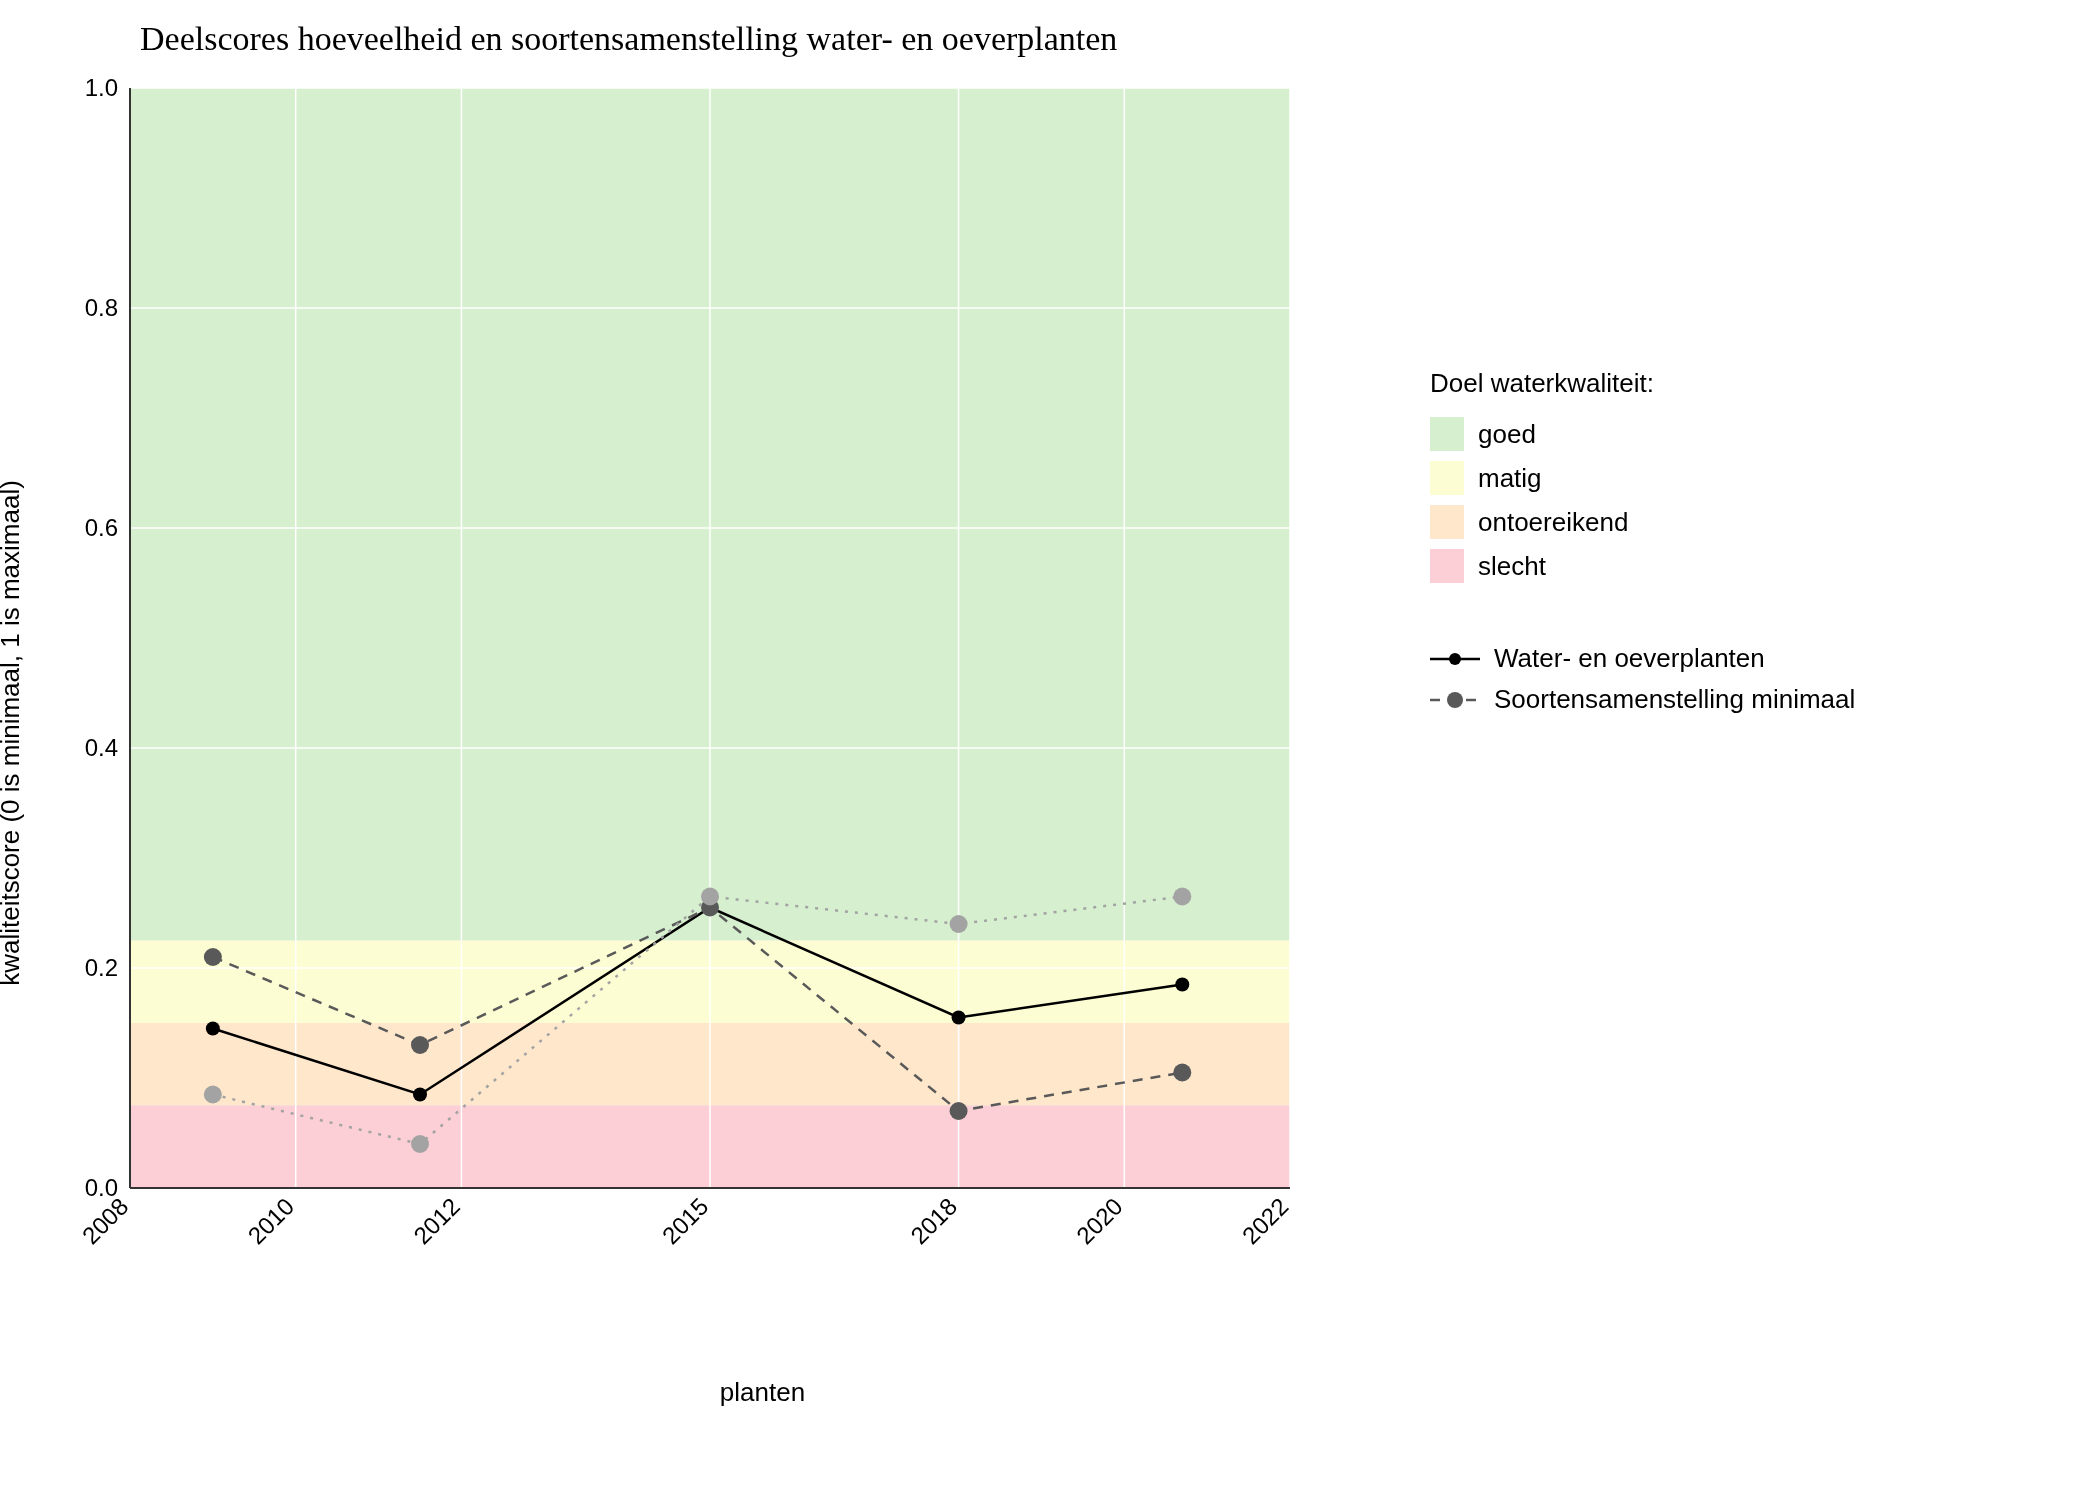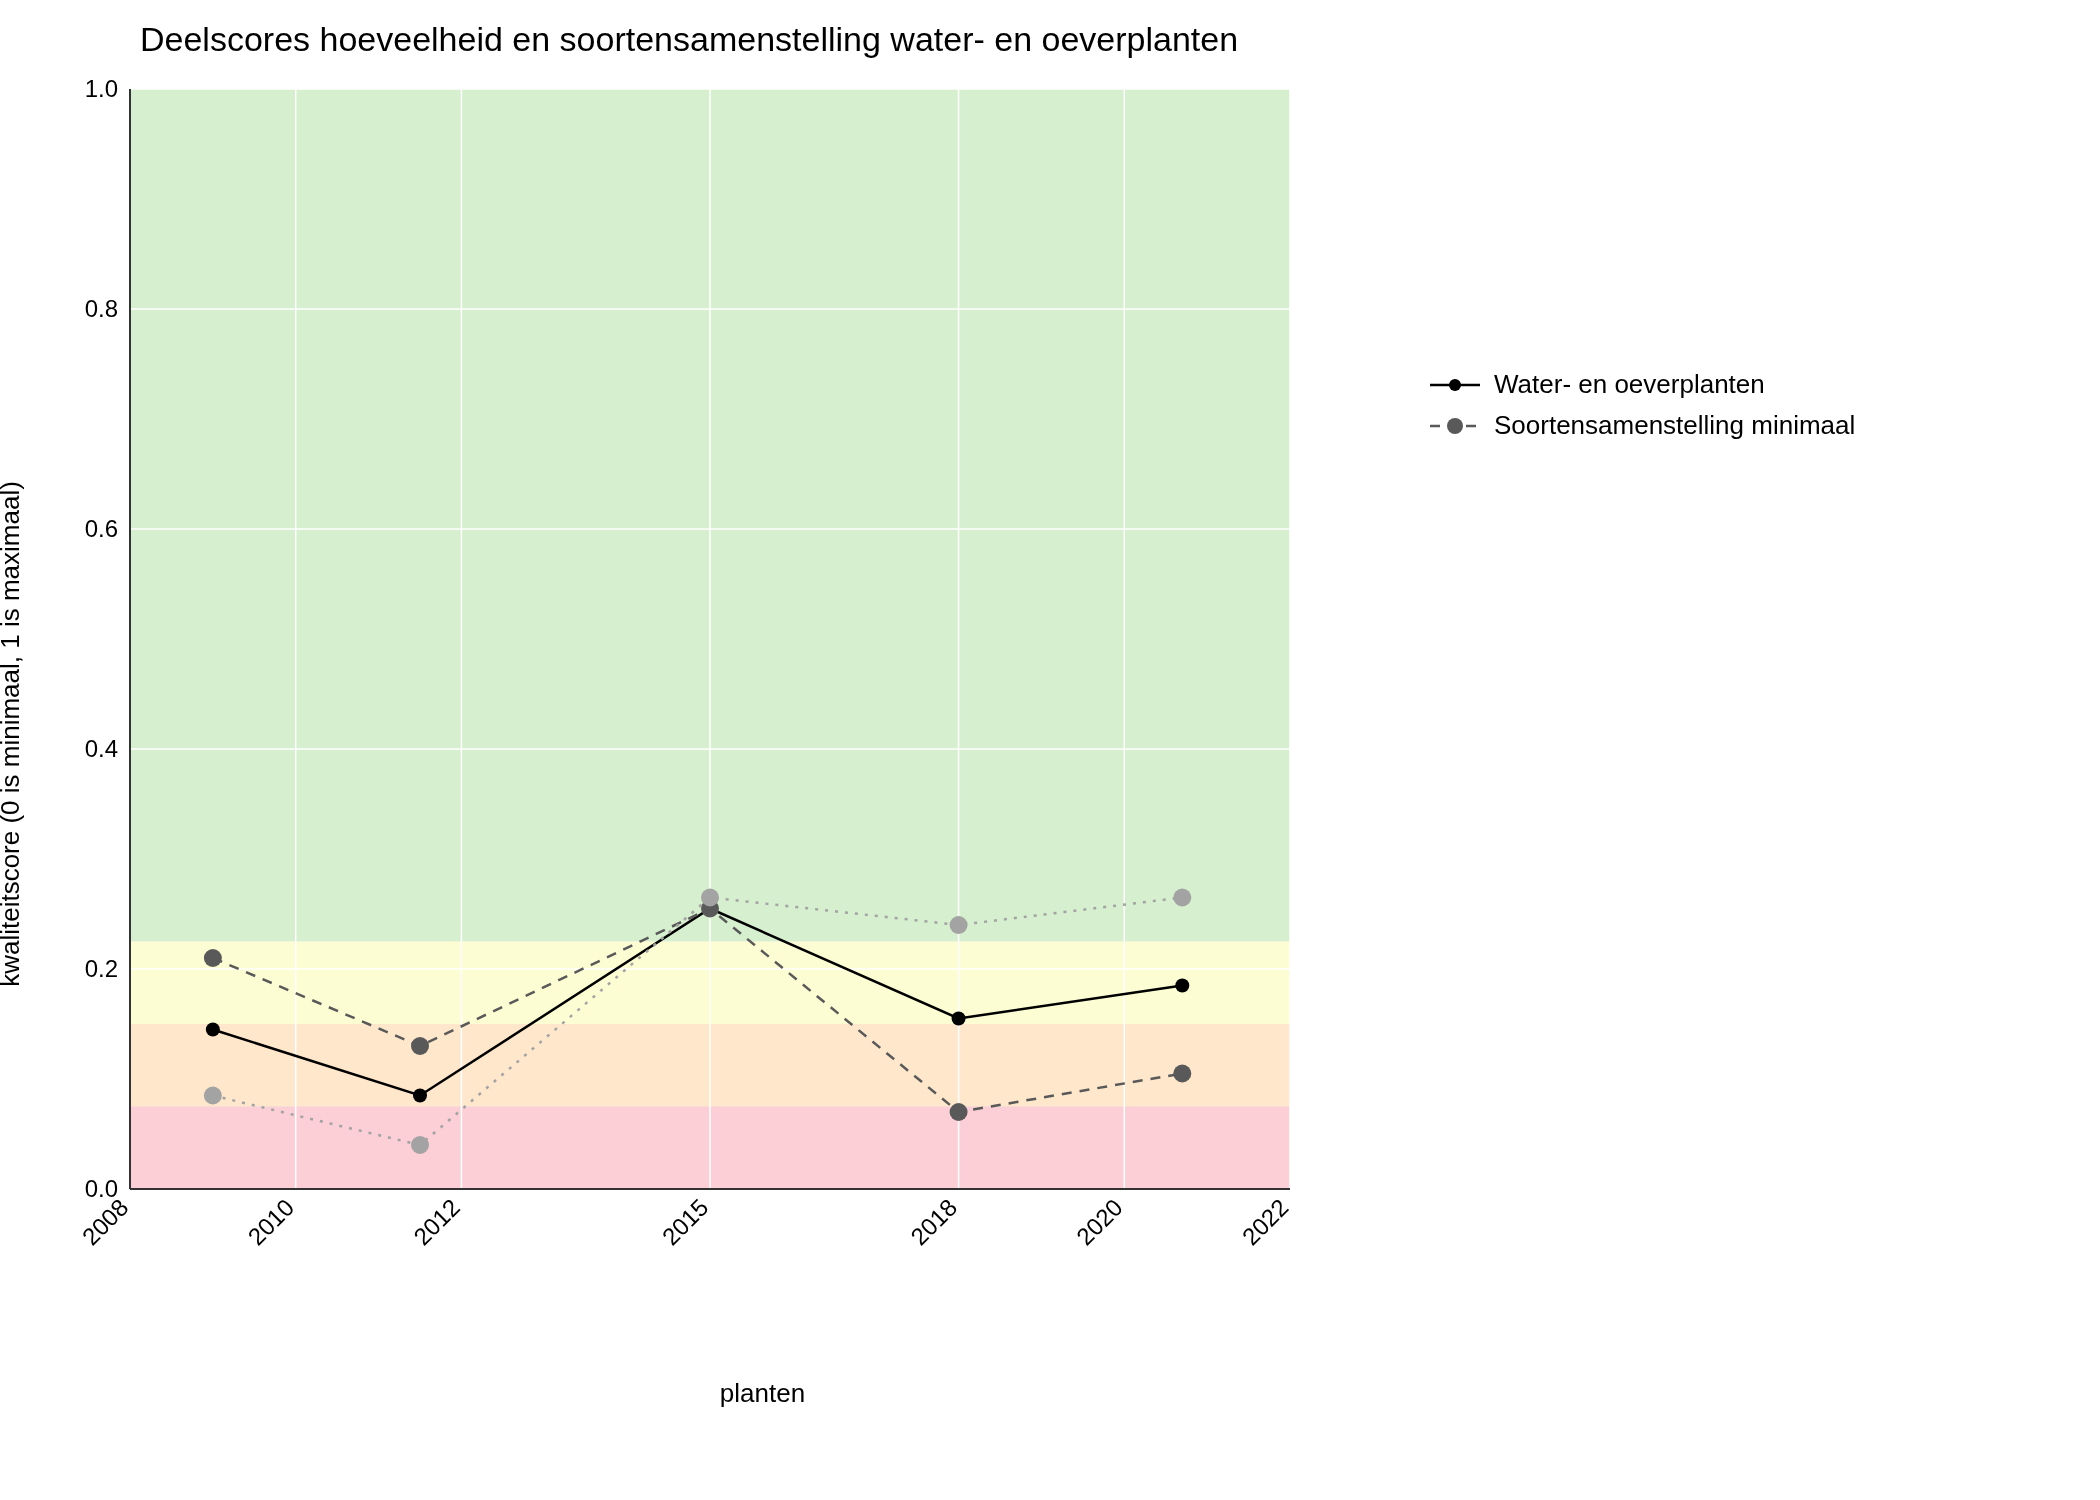--- a/index.html
+++ b/index.html
@@ -16,20 +16,21 @@
     display: flex;
     flex-direction: column;
     width: 100%;
     height: 100%;
   }
   .title {
     font-size: 34px;
     text-align: left;
     margin-left: 120px;
     margin-bottom: 10px;
+    font-family: Liberation Serif, serif;
   }
   .main-row {
     display: flex;
     flex: 1;
   }
   .chart-area {
     position: relative;
     flex: 0 0 1350px;
     height: 1330px;
   }
@@ -145,20 +146,41 @@
             <circle cx="310" cy="1066" r="9" fill="#a3a3a3" class="pt"></circle>
             <circle cx="600" cy="818.5" r="9" fill="#a3a3a3" class="pt"></circle>
             <circle cx="848.5714285714286" cy="846" r="9" fill="#a3a3a3" class="pt"></circle>
             <circle cx="1072.285714285718" cy="818.5" r="9" fill="#a3a3a3" class="pt"></circle>
           </svg>
       </div>
       <div class="xlabel">planten</div>
     </div>
     <div class="legend-col">
       <div class="legend-block">
+        <div class="legend-title">Doel waterkwaliteit:</div>
+        <div id="legend-bands-items">
+            <div class="legend-item">
+              <div class="swatch" style="background: rgb(214, 239, 206);"></div>
+              <span>goed</span>
+            </div>
+            <div class="legend-item">
+              <div class="swatch" style="background: rgb(253, 253, 211);"></div>
+              <span>matig</span>
+            </div>
+            <div class="legend-item">
+              <div class="swatch" style="background: rgb(255, 231, 204);"></div>
+              <span>ontoereikend</span>
+            </div>
+            <div class="legend-item">
+              <div class="swatch" style="background: rgb(252, 207, 214);"></div>
+              <span>slecht</span>
+            </div>
+          </div>
+      </div>
+      <div class="legend-block">
         <div id="legend-series-items">
             <div class="legend-item">
               <div class="line-swatch"><svg viewBox="0 0 50 24">
                   <line x1="0" y1="12" x2="50" y2="12" stroke="#000000" stroke-width="2.5" stroke-dasharray=""></line>
                   <circle cx="25" cy="12" r="6" fill="#000000"></circle>
                 </svg></div>
               <span>Water- en oeverplanten</span>
             </div>
             <div class="legend-item">
               <div class="line-swatch"><svg viewBox="0 0 50 24">

